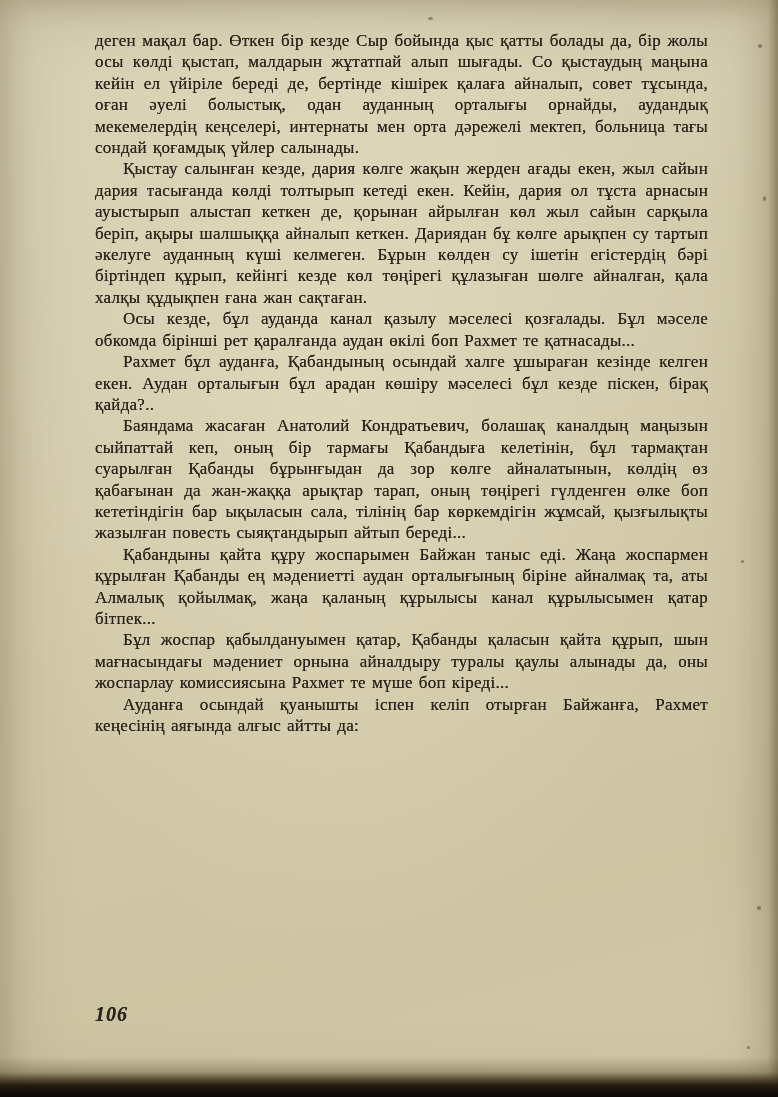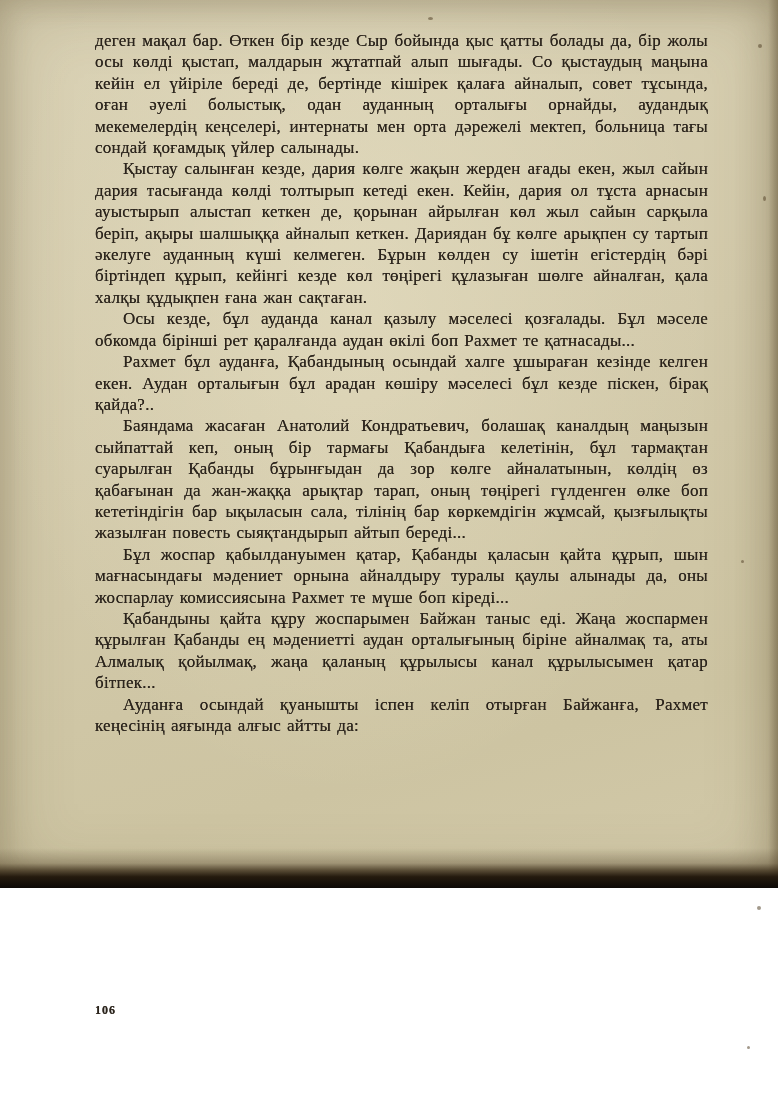--- a/index.html
+++ b/index.html
@@ -6,21 +6,21 @@
     margin: 0;
     padding: 0;
     width: 778px;
     height: 1097px;
     overflow: hidden;
     font-family: "Liberation Serif", serif;
   }
   .scan {
     position: relative;
     width: 778px;
-    height: 888px;
+    height: 1097px;
     background:
       radial-gradient(ellipse at 45% 35%, rgba(255,250,225,0.25), rgba(0,0,0,0) 60%),
       linear-gradient(165deg, #d9d1b4 0%, #d3caab 45%, #cdc4a2 80%, #d2c9a9 100%);
     box-shadow:
       inset 0 0 70px rgba(95, 78, 45, 0.28),
       inset -14px 0 30px rgba(95, 78, 45, 0.18),
       inset 10px 0 24px rgba(110, 92, 55, 0.12);
   }
   .page-text {
     position: absolute;
@@ -39,22 +39,23 @@
     margin: 0;
     text-indent: 28px;
   }
   .page-text p.first {
     text-indent: 0;
   }
   .page-number {
     position: absolute;
     left: 95px;
     top: 1003px;
-    font-size: 12px;
+    font-size: 20px;
     font-weight: bold;
+    font-style: italic;
     color: #2b241c;
     letter-spacing: 1px;
     text-shadow: 0 0 0.45px rgba(43, 36, 28, 0.85);
   }
   .bottom-edge {
     position: absolute;
     left: 0;
     right: 0;
     bottom: 0;
     height: 40px;
@@ -90,22 +91,22 @@
 <body>
 
 <div class="scan">
 
   <div class="page-text">
     <p class="first">деген мақал бар. Өткен бір кезде Сыр бойында қыс қатты болады да, бір жолы осы көлді қыстап, малдарын жұтатпай алып шығады. Со қыстаудың маңына кейін ел үйіріле береді де, бертінде кішірек қалаға айналып, совет тұсында, оған әуелі болыстық, одан ауданның орталығы орнайды, аудандық мекемелердің кеңселері, интернаты мен орта дәрежелі мектеп, больница тағы сондай қоғамдық үйлер салынады.</p>
     <p>Қыстау салынған кезде, дария көлге жақын жерден ағады екен, жыл сайын дария тасығанда көлді толтырып кетеді екен. Кейін, дария ол тұста арнасын ауыстырып алыстап кеткен де, қорынан айрылған көл жыл сайын сарқыла беріп, ақыры шалшыққа айналып кеткен. Дариядан бұ көлге арықпен су тартып әкелуге ауданның күші келмеген. Бұрын көлден су ішетін егістердің бәрі біртіндеп құрып, кейінгі кезде көл төңірегі құлазыған шөлге айналған, қала халқы құдықпен ғана жан сақтаған.</p>
     <p>Осы кезде, бұл ауданда канал қазылу мәселесі қозғалады. Бұл мәселе обкомда бірінші рет қаралғанда аудан өкілі боп Рахмет те қатнасады...</p>
     <p>Рахмет бұл ауданға, Қабандының осындай халге ұшыраған кезінде келген екен. Аудан орталығын бұл арадан көшіру мәселесі бұл кезде піскен, бірақ қайда?..</p>
     <p>Баяндама жасаған Анатолий Кондратьевич, болашақ каналдың маңызын сыйпаттай кеп, оның бір тармағы Қабандыға келетінін, бұл тармақтан суарылған Қабанды бұрынғыдан да зор көлге айналатынын, көлдің өз қабағынан да жан-жаққа арықтар тарап, оның төңірегі гүлденген өлке боп кететіндігін бар ықыласын сала, тілінің бар көркемдігін жұмсай, қызғылықты жазылған повесть сыяқтандырып айтып береді...</p>
+    <p>Қабандыны қайта құру жоспарымен Байжан таныс еді. Жаңа жоспармен құрылған Қабанды ең мәдениетті аудан орталығының біріне айналмақ та, аты Алмалық қойылмақ, жаңа қаланың құрылысы канал құрылысымен қатар бітпек...</p>
     <p>Бұл жоспар қабылдануымен қатар, Қабанды қаласын қайта құрып, шын мағнасындағы мәдениет орнына айналдыру туралы қаулы алынады да, оны жоспарлау комиссиясына Рахмет те мүше боп кіреді...</p>
-    <p>Қабандыны қайта құру жоспарымен Байжан таныс еді. Жаңа жоспармен құрылған Қабанды ең мәдениетті аудан орталығының біріне айналмақ та, аты Алмалық қойылмақ, жаңа қаланың құрылысы канал құрылысымен қатар бітпек...</p>
     <p>Ауданға осындай қуанышты іспен келіп отырған Байжанға, Рахмет кеңесінің аяғында алғыс айтты да:</p>
   </div>
 
   <div class="page-number">106</div>
 
   <span class="speck s1"></span>
   <span class="speck s2"></span>
   <span class="speck s3"></span>
   <span class="speck s4"></span>
   <span class="speck s5"></span>

